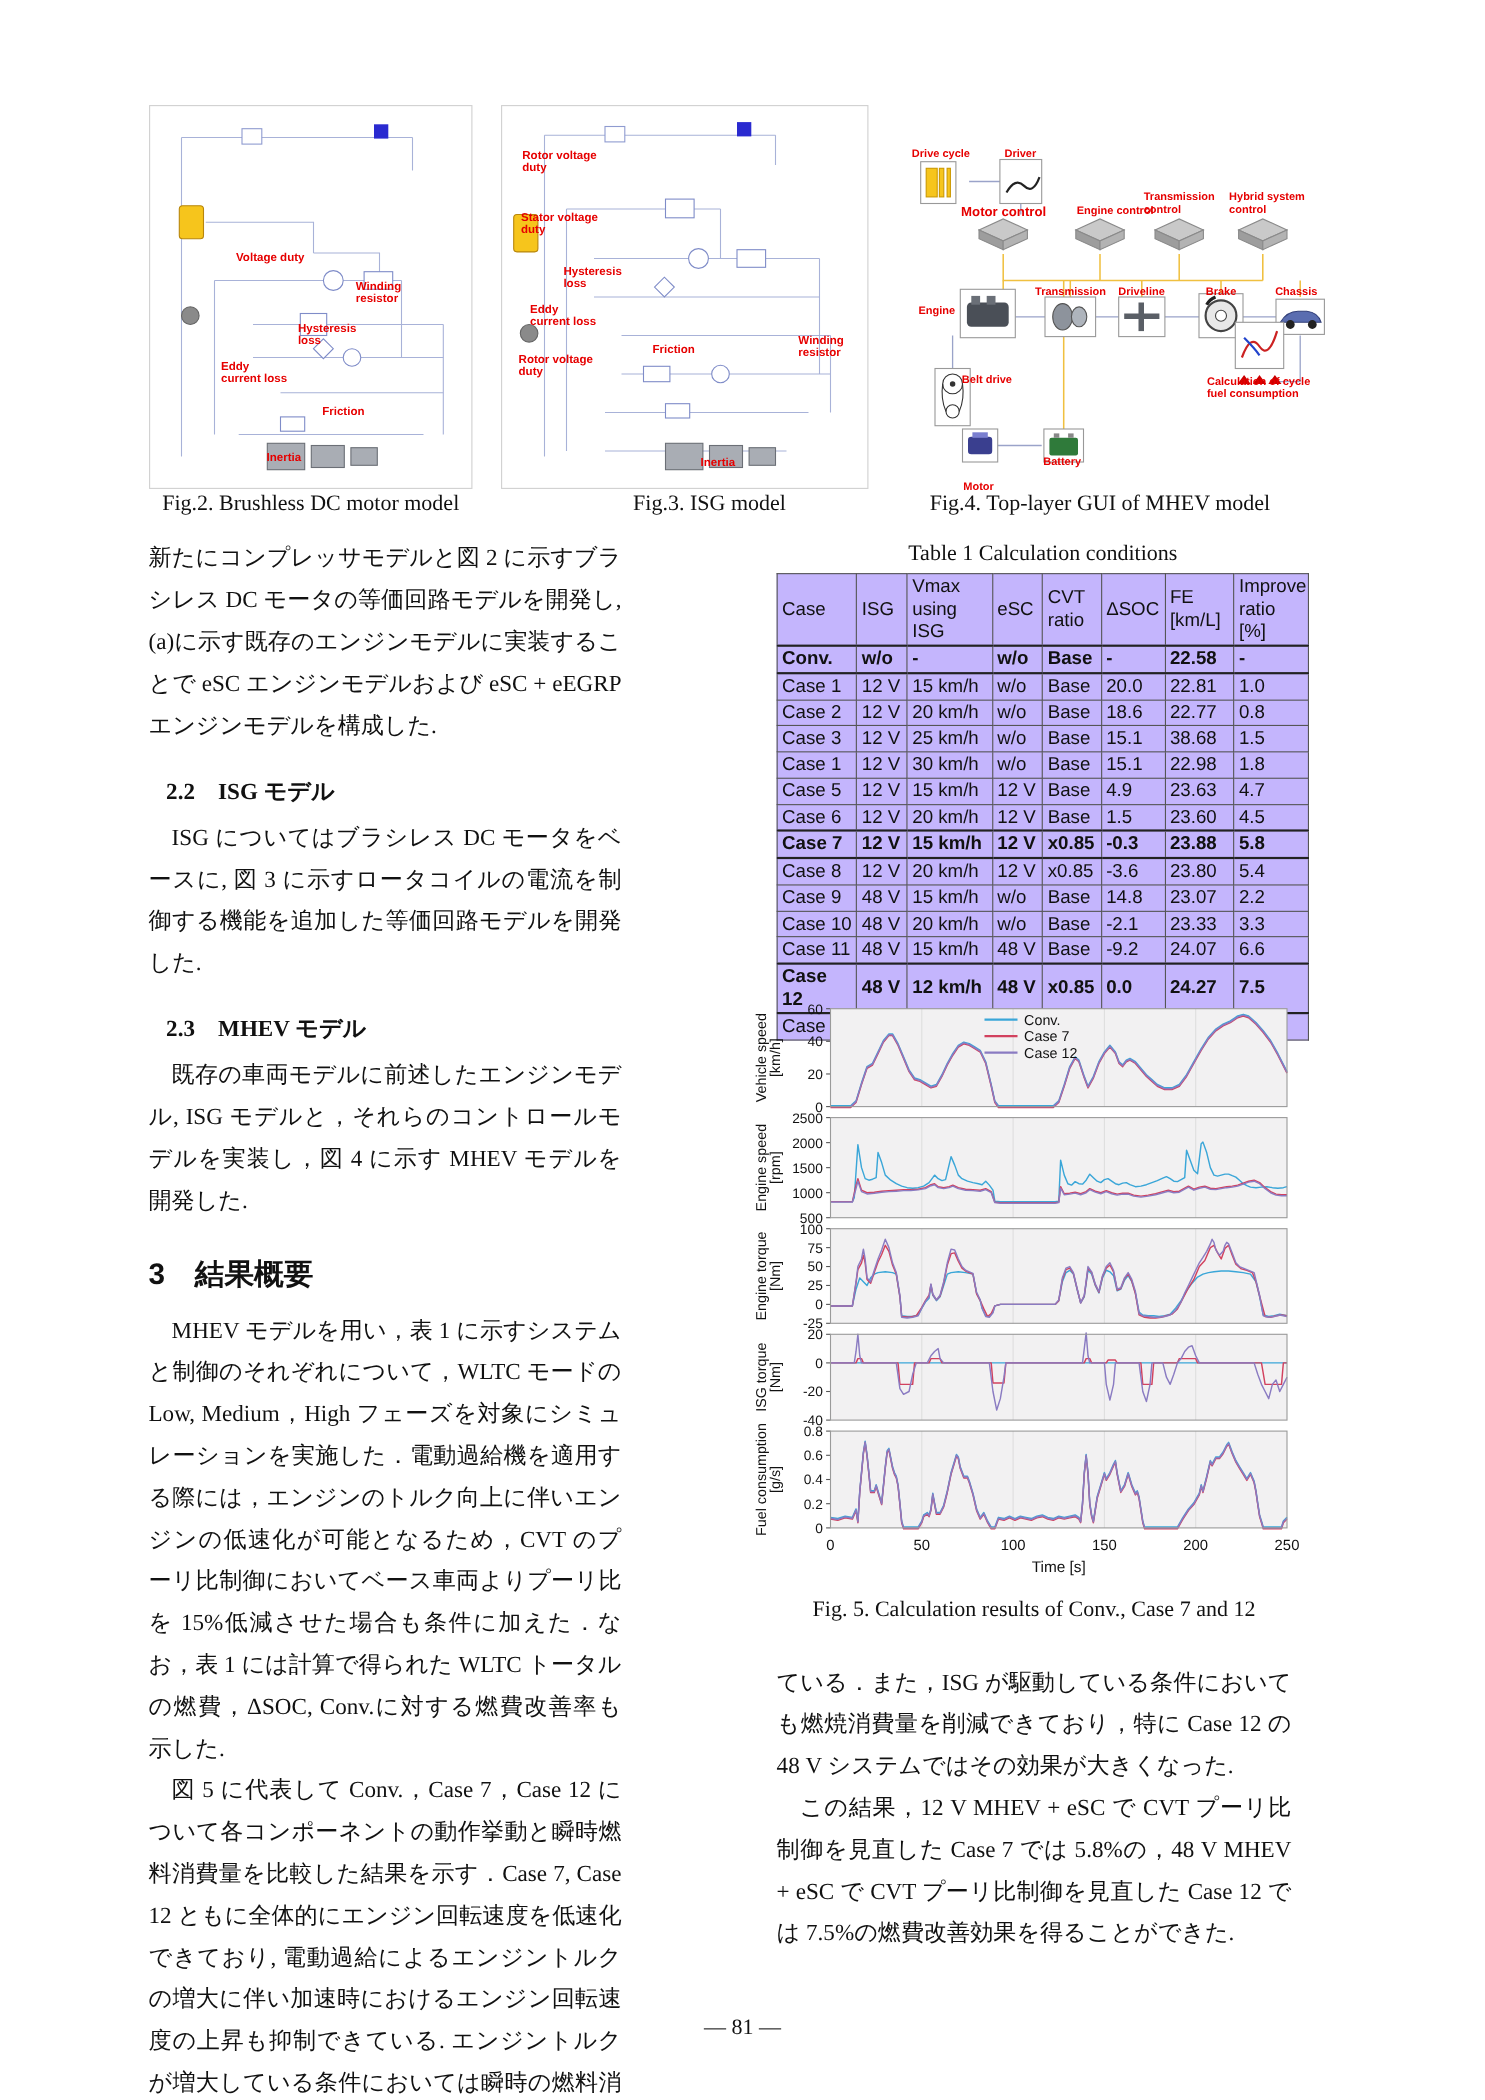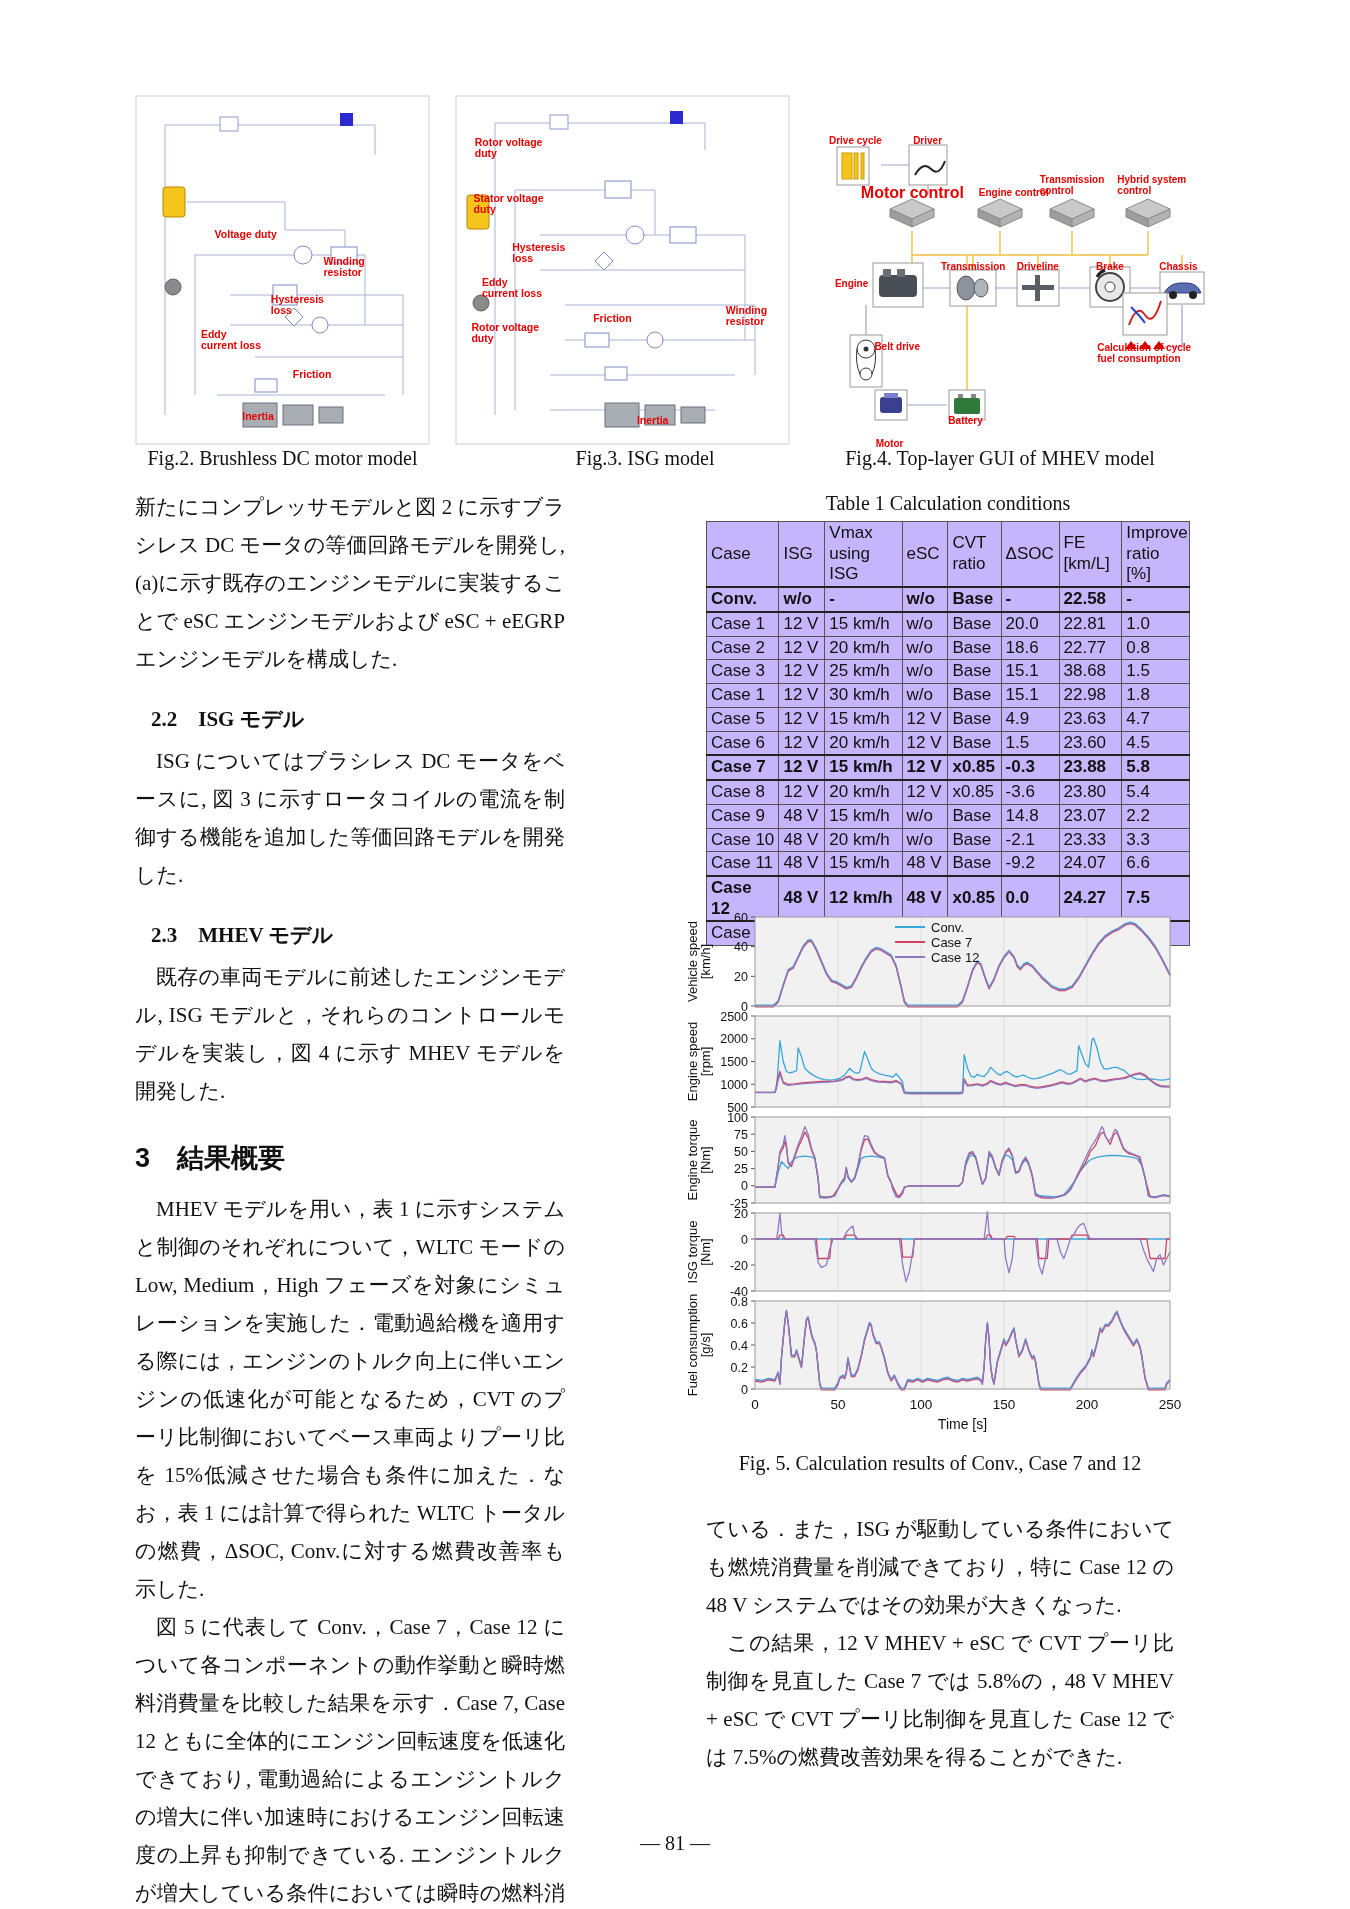--- a/index.html
+++ b/index.html
@@ -263,21 +263,21 @@
         <path d="M308,246 l6,8 l-12,0 z M322,246 l6,8 l-12,0 z M336,246 l6,8 l-12,0 z" fill="#cc0000" transform="translate(-2,0)"></path>
       </g>
     </svg>
     <div class="fig-labels" id="fig4-labels">
         <div class="fig-red-label" style="left: 8%; top: 13%; font-size: 10px;">
           <div>Drive cycle</div>
         </div>
         <div class="fig-red-label" style="left: 27%; top: 13%; font-size: 10px;">
           <div>Driver</div>
         </div>
-        <div class="fig-red-label" style="left: 23%; top: 28%; font-size: 16px;">
+        <div class="fig-red-label" style="left: 23%; top: 28%; font-size: 12px;">
           <div>Motor control</div>
         </div>
         <div class="fig-red-label" style="left: 46%; top: 28%; font-size: 10px; padding-left: 28px;">
           <div>Engine control</div>
         </div>
         <div class="fig-red-label" style="left: 65%; top: 26%; font-size: 10px;">
           <div>Transmission</div>
           <div>control</div>
         </div>
         <div class="fig-red-label" style="left: 86%; top: 26%; font-size: 10px;">

